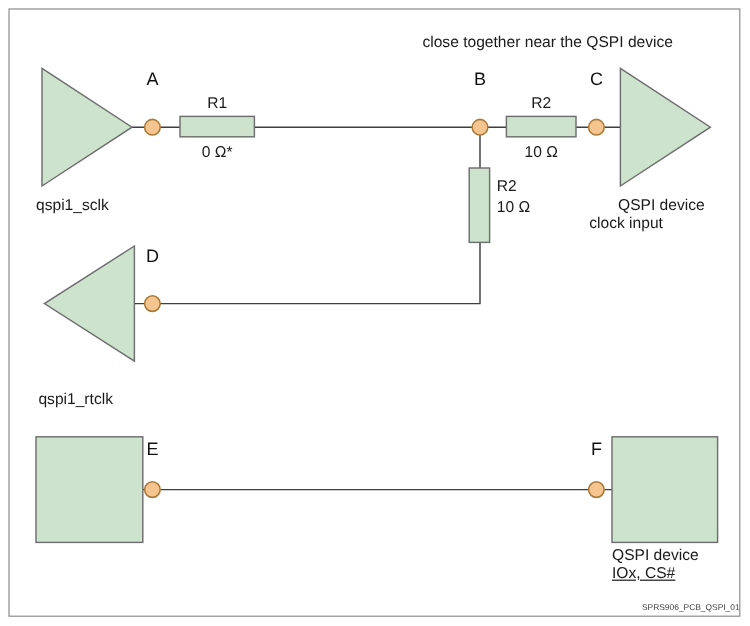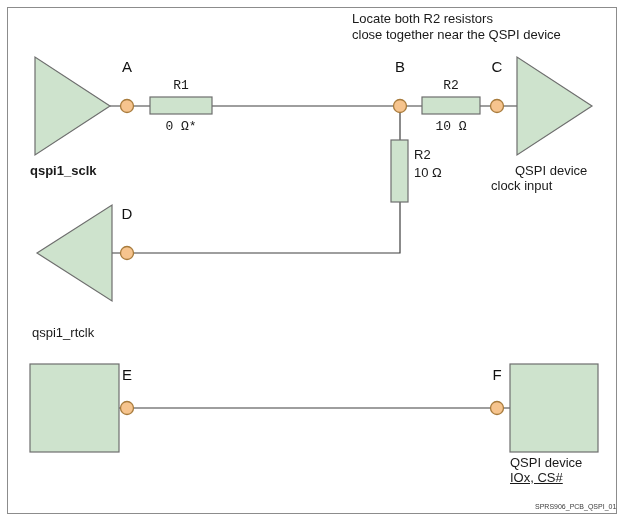--- a/index.html
+++ b/index.html
@@ -27,21 +27,21 @@
     color: #1a1a1a;
   }
   .pin {
     position: absolute;
     font-size: 15px;
     line-height: 17px;
     width: 24px;
     text-align: center;
     color: #111111;
   }
-  .ctr { text-align: center; font-family: Liberation Mono, monospace; }
+  .ctr { text-align: center; }
   .small {
     font-size: 7px;
     line-height: 8px;
     color: #3c3c3c;
   }
 </style>
 </head>
 <body>
 
 <div class="canvas">
@@ -66,40 +66,39 @@
     <rect x="510" y="364" width="88" height="88" stroke-width="1.2" fill="#cee3cd" stroke="#6e6e6e"></rect>
 
     <circle cx="127" cy="106" r="6.5" stroke-width="1.3" fill="#f6c48e" stroke="#a87b3c"></circle>
     <circle cx="400" cy="106" r="6.5" stroke-width="1.3" fill="#f6c48e" stroke="#a87b3c"></circle>
     <circle cx="497" cy="106" r="6.5" stroke-width="1.3" fill="#f6c48e" stroke="#a87b3c"></circle>
     <circle cx="127" cy="253" r="6.5" stroke-width="1.3" fill="#f6c48e" stroke="#a87b3c"></circle>
     <circle cx="127" cy="408" r="6.5" stroke-width="1.3" fill="#f6c48e" stroke="#a87b3c"></circle>
     <circle cx="497" cy="408" r="6.5" stroke-width="1.3" fill="#f6c48e" stroke="#a87b3c"></circle>
   </svg>
 
-  <div class="lbl" style="left:352px; top:11px;">Locate both R2 resistors</div>
   <div class="lbl" style="left:352px; top:27px;text-align:right;">close together near the QSPI device</div>
 
   <div class="pin" style="left:115px; top:58px;">A</div>
   <div class="pin" style="left:388px; top:58px;">B</div>
   <div class="pin" style="left:485px; top:58px;">C</div>
   <div class="pin" style="left:115px; top:205px;">D</div>
   <div class="pin" style="left:115px; top:366px;">E</div>
   <div class="pin" style="left:485px; top:366px;">F</div>
 
   <div class="lbl ctr" style="left:165px; top:78px; width:32px;">R1</div>
   <div class="lbl ctr" style="left:159px; top:119px; width:44px;">0 Ω*</div>
 
   <div class="lbl ctr" style="left:435px; top:78px; width:32px;">R2</div>
   <div class="lbl ctr" style="left:429px; top:119px; width:44px;">10 Ω</div>
 
   <div class="lbl" style="left:414px; top:147px;">R2</div>
   <div class="lbl" style="left:414px; top:165px;">10 Ω</div>
 
-  <div class="lbl" style="left:30px; top:163px;font-weight:bold;">qspi1_sclk</div>
+  <div class="lbl" style="left:30px; top:163px;">qspi1_sclk</div>
   <div class="lbl" style="left:32px; top:325px;">qspi1_rtclk</div>
 
   <div class="lbl" style="left:515px; top:163px;">QSPI device</div>
   <div class="lbl" style="left:491px; top:178px;">clock input</div>
 
   <div class="lbl" style="left:510px; top:455px;">QSPI device</div>
   <div class="lbl" style="left:510px; top:470px;text-decoration:underline;">IOx, CS#</div>
 
   <div class="lbl small" style="left:535px; top:503px;">SPRS906_PCB_QSPI_01</div>
 

